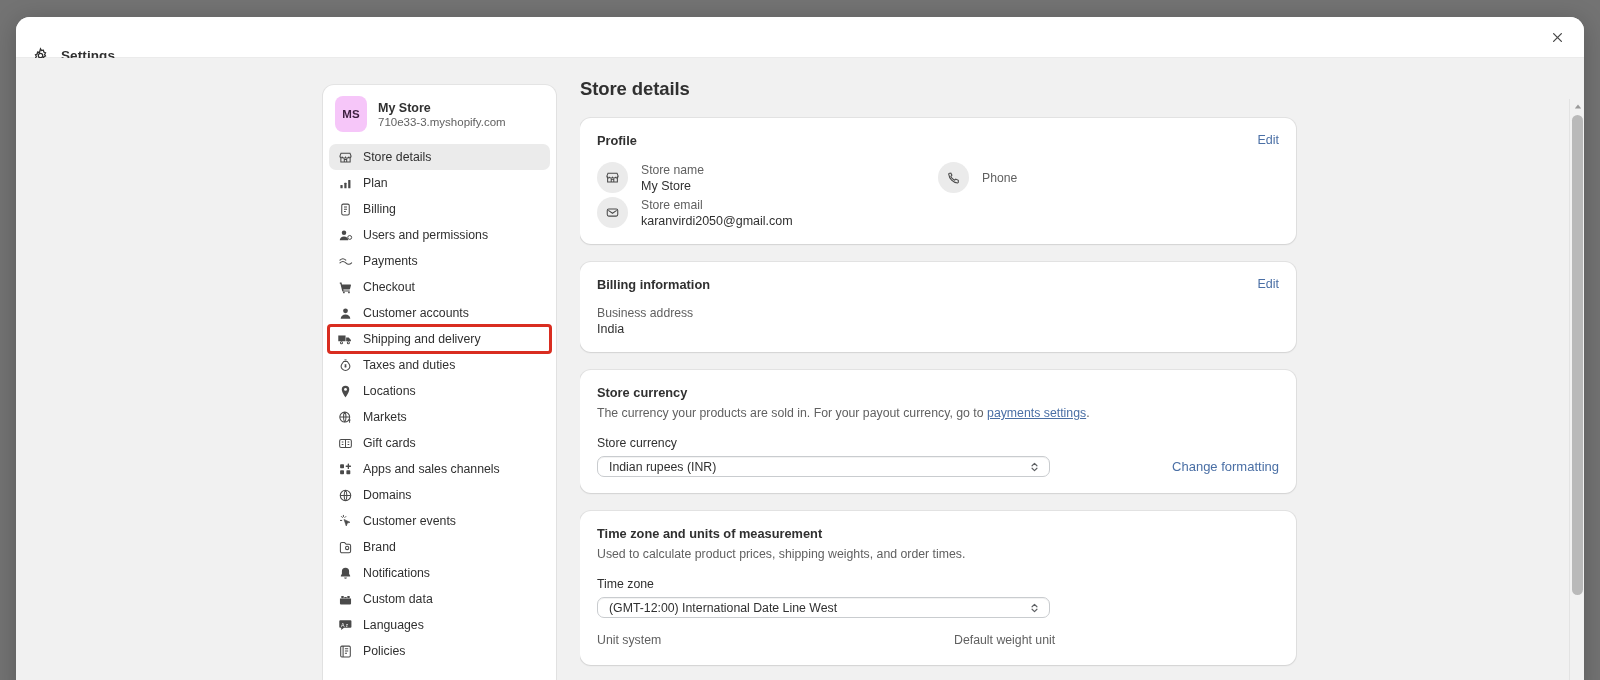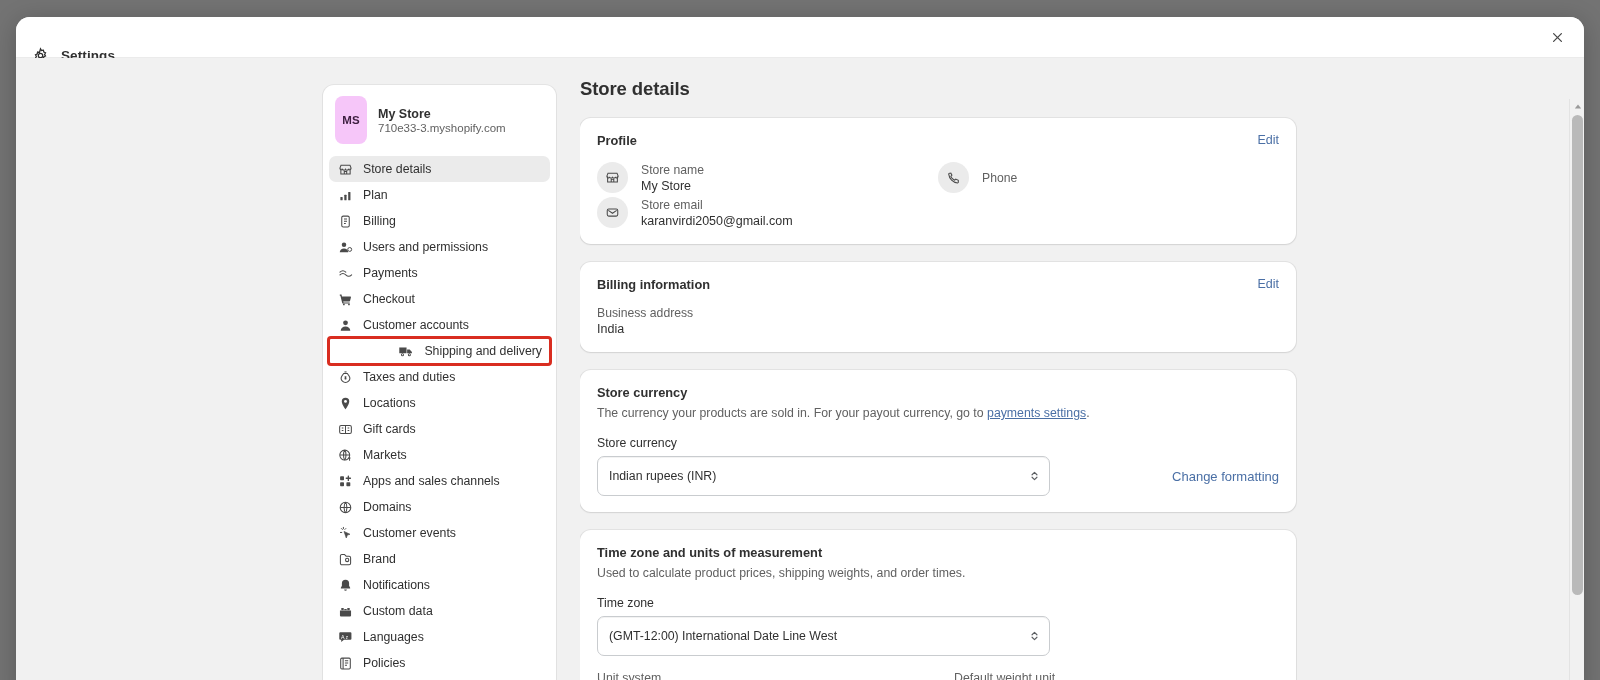--- a/index.html
+++ b/index.html
@@ -73,21 +73,21 @@
     box-shadow: 0 0 0 1px rgba(26,26,26,.06), 0 1px 2px rgba(26,26,26,.07);
     padding-bottom: 4px;
     height: 100%;
     overflow: hidden;
   }
   .store-head {
     display: flex; align-items: center; gap: 11px;
     padding: 11px 12px 12px 12px;
   }
   .store-avatar {
-    width: 32px; height: 48px; border-radius: 8px;
+    width: 32px; height: 36px; border-radius: 8px;
     background: #f6c6f9;
     color: #3d1f40;
     display: flex; align-items: center; justify-content: center;
     font-size: 11.5px; font-weight: 600; letter-spacing: .2px;
     flex: 0 0 32px;
   }
   .store-meta { display: flex; flex-direction: column; gap: 1px; min-width: 0; }
   .store-name { font-size: 12.5px; font-weight: 650; color: #303030; }
   .store-domain { font-size: 11.5px; color: #616161; }
 
@@ -101,21 +101,20 @@
     cursor: pointer;
     position: relative;
   }
   .nav-item + .nav-item { margin-top: 0px; }
   .nav-item.active { background: #ebebeb; }
   .nav-item.highlight {
     outline: 3px solid #d92d20;
     outline-offset: -1px;
     background: #ffffff;
     border-radius: 2px;
-    justify-content: flex-end;
   }
   .nav-ico {
     width: 16px; height: 16px; flex: 0 0 16px;
     display: flex; align-items: center; justify-content: center;
     color: #4a4a4a;
   }
   .nav-ico svg { display: block; }
   .nav-label { font-size: 12.3px; color: #303030; white-space: nowrap; }
 
   
@@ -165,21 +164,21 @@
   .field-label { font-size: 12.2px; color: #616161; margin-bottom: 2px; }
   .field-value { font-size: 12.5px; color: #303030; }
 
   .sub-desc { font-size: 12.3px; color: #616161; margin-top: -8px; margin-bottom: 16px; }
   .sub-desc a { color: #4a6fa5; text-decoration: underline; }
 
   .select-label { font-size: 12.3px; color: #303030; margin-bottom: 6px; }
   .select-row { display: flex; align-items: center; justify-content: space-between; gap: 20px; }
   .select-box {
     width: 453px;
-    height: 40px;
+    height: 21px;
     border: 1px solid #c9cccf;
     border-radius: 7px;
     background: #ffffff;
     display: flex; align-items: center; justify-content: space-between;
     padding: 0 9px 0 11px;
     font-size: 12.3px; color: #303030;
     cursor: pointer;
     box-shadow: 0 1px 0 rgba(26,26,26,.05) inset;
   }
   .chev-ud { width: 11px; height: 14px; color: #5c5f62; flex: 0 0 11px; }
@@ -341,36 +340,36 @@
                   <svg viewBox="0 0 20 20" width="15" height="15" fill="currentColor">
                     <path d="M10 2.2a5 5 0 0 0-5 5c0 3.6 5 10.6 5 10.6s5-7 5-10.6a5 5 0 0 0-5-5z"></path>
                     <circle cx="10" cy="7.2" r="1.9" fill="#fff"></circle>
                   </svg>
                 </span>
                 <span class="nav-label">Locations</span>
               </div>
               <div class="nav-item">
                 <span class="nav-ico">
                   <svg viewBox="0 0 20 20" width="15" height="15" fill="none" stroke="currentColor" stroke-width="1.4">
+                    <circle cx="9" cy="9.4" r="6.6"></circle>
+                    <path d="M2.6 9.4h12.8M9 2.8c2.2 2.2 2.2 11 0 13.2M9 2.8c-2.2 2.2-2.2 11 0 13.2"></path>
+                    <path d="M15.4 12.4v4.6M14.1 13.4h2.6" stroke-width="1.3"></path>
+                  </svg>
+                </span>
+                <span class="nav-label">Markets</span>
+              </div>
+              <div class="nav-item">
+                <span class="nav-ico">
+                  <svg viewBox="0 0 20 20" width="15" height="15" fill="none" stroke="currentColor" stroke-width="1.4">
                     <rect x="2.2" y="4.6" width="15.6" height="10.8" rx="2"></rect>
                     <path d="M10 4.6v10.8"></path>
                     <path d="M5 8h2.2M5 11.4h2.2M12.8 8H15M12.8 11.4H15"></path>
                   </svg>
                 </span>
                 <span class="nav-label">Gift cards</span>
-              </div>
-              <div class="nav-item">
-                <span class="nav-ico">
-                  <svg viewBox="0 0 20 20" width="15" height="15" fill="none" stroke="currentColor" stroke-width="1.4">
-                    <circle cx="9" cy="9.4" r="6.6"></circle>
-                    <path d="M2.6 9.4h12.8M9 2.8c2.2 2.2 2.2 11 0 13.2M9 2.8c-2.2 2.2-2.2 11 0 13.2"></path>
-                    <path d="M15.4 12.4v4.6M14.1 13.4h2.6" stroke-width="1.3"></path>
-                  </svg>
-                </span>
-                <span class="nav-label">Markets</span>
               </div>
               <div class="nav-item">
                 <span class="nav-ico">
                   <svg viewBox="0 0 20 20" width="15" height="15" fill="currentColor">
                     <rect x="2.8" y="3" width="5.2" height="5.2" rx="1"></rect>
                     <rect x="2.8" y="11" width="5.2" height="5.2" rx="1"></rect>
                     <rect x="11.2" y="11" width="5.2" height="5.2" rx="1"></rect>
                     <rect x="12.9" y="2" width="1.8" height="7.2" rx=".7"></rect>
                     <rect x="10.2" y="4.7" width="7.2" height="1.8" rx=".7"></rect>
                   </svg>

